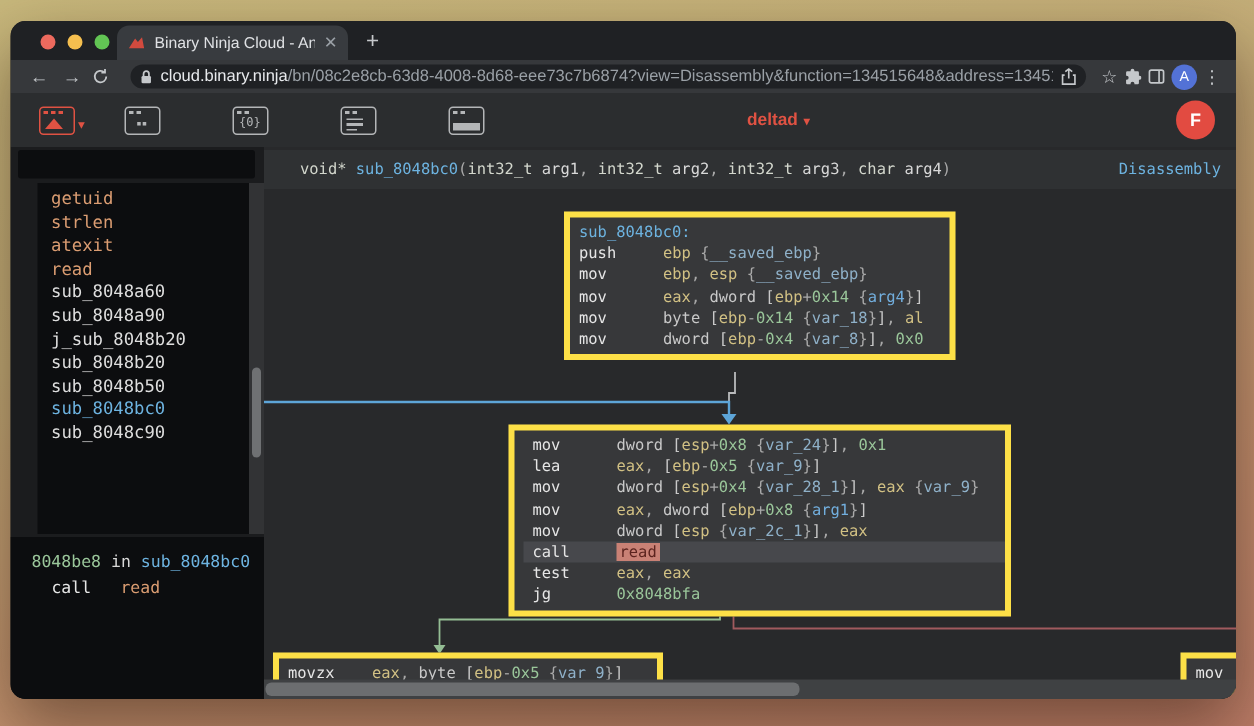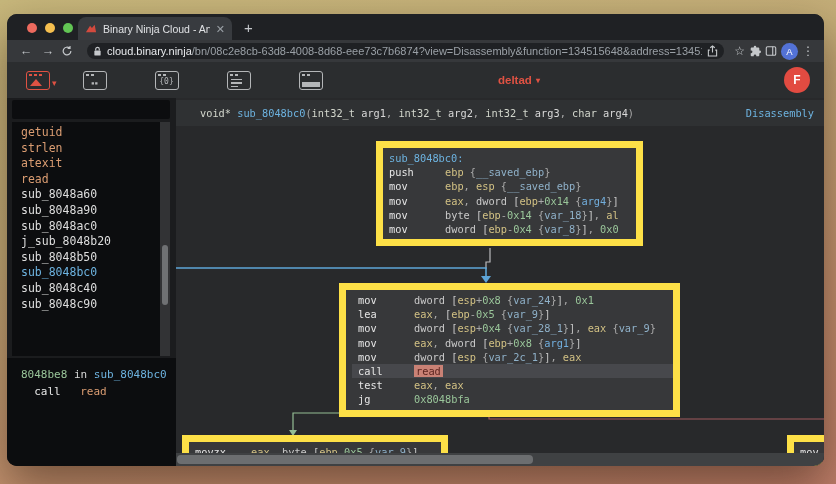--- a/index.html
+++ b/index.html
@@ -49,21 +49,21 @@
     color:var(--accent-red);font-size:11.5px;gap:4px;font-weight:bold;}
   .avatarF{position:absolute;right:14px;top:5px;width:26px;height:26px;border-radius:50%;
     background:var(--avatar-app-bg);color:#fff;font-size:12px;font-weight:bold;
     display:flex;align-items:center;justify-content:center;}
   
   .appbody{flex:1;display:flex;min-height:0;}
   .sidebar{width:169px;flex:none;background:#1b1c1e;display:flex;flex-direction:column;}
   .search{height:19px;margin:2px 6px 0 5px;background:#0c0d0f;border-radius:2px;flex:none;}
   .listrow{display:flex;margin:3px 0 0 5px;height:234px;flex:none;}
   .fnlist{width:148px;background:#0c0d0f;overflow:hidden;font-family:"DejaVu Sans Mono",monospace;
-    font-size:11.5px;padding-top:3px;}
+    font-size:11.5px;padding-top:3px;margin-left:13px;}
   .fn-item{height:15.6px;line-height:15.6px;padding-left:9px;white-space:nowrap;color:#dedede;}
   .fn-item.import{color:var(--import-orange);}
   .fn-item.selected{color:var(--code-blue);}
   .fnscroll{width:10px;background:#323335;position:relative;}
   .fnthumb{position:absolute;left:2px;width:6px;top:123px;height:60px;background:#6f7173;border-radius:3px;}
   .preview{flex:1;margin-top:2px;background:#0c0d0f;padding:8px 0 0 14px;
     font-family:"DejaVu Sans Mono",monospace;font-size:11px;}
   .preview .cline{line-height:17px;}
   
   .main{flex:1;display:flex;flex-direction:column;background:#28292b;min-width:0;}
@@ -71,21 +71,21 @@
     font-family:"DejaVu Sans Mono",monospace;font-size:10.3px;padding:0 10px 0 24px;gap:36px;}
   .viewlabel{margin-left:auto;color:var(--code-blue);}
   .graph{flex:1;position:relative;overflow:hidden;min-height:0;}
   .edges{position:absolute;inset:0;width:100%;height:100%;}
   .edge-gray{stroke:#b9babc;fill:none;stroke-width:1.2;}
   .edge-blue{stroke:var(--edge-unconditional-blue);fill:none;stroke-width:1.6;}
   .edge-green{stroke:var(--edge-true-green);fill:none;stroke-width:1.2;}
   .edge-red{stroke:var(--edge-false-red);fill:none;stroke-width:1.2;}
   .ah-blue{fill:var(--edge-unconditional-blue);}
   .ah-green{fill:var(--edge-true-green);}
-  .block{position:absolute;background:#37383a;border:7px solid #fde047;padding:3px 6px;
+  .block{position:absolute;background:#37383a;border:4px solid #fde047;padding:3px 6px;
     font-family:"DejaVu Sans Mono",monospace;font-size:10.3px;}
   .cline{line-height:14.2px;white-space:pre;}
   .hl-line{background:#47484c;margin:0 -6px;padding:0 6px;}
   .tk-mn{color:#e6e6e6;display:inline-block;width:56px;}
   .preview .tk-mn{width:46px;}
   .tk-kw{color:#c9c9c9}.tk-pun{color:#a9a9a9}.tk-txt{color:#d8d8d8}.tk-typ{color:#d3d7cd}
   .tk-reg{color:var(--register-khaki)}.tk-num{color:var(--number-green)}
   .tk-var{color:var(--variable-slate)}.tk-arg{color:var(--arg-blue)}
   .tk-code{color:var(--code-blue)}.tk-imp{color:var(--import-orange)}
   .tk-imphl{color:#5c241f;background:var(--read-highlight-bg);padding:0 2px;}
@@ -214,25 +214,24 @@
         <div class="sidebar">
           <div class="search"></div>
           <div class="listrow">
             <div class="fnlist">
                 <div class="fn-item import">getuid</div>
                 <div class="fn-item import">strlen</div>
                 <div class="fn-item import">atexit</div>
                 <div class="fn-item import">read</div>
                 <div class="fn-item normal">sub_8048a60</div>
                 <div class="fn-item normal">sub_8048a90</div>
-                <div class="fn-item normal">sub_8048ac0</div>
                 <div class="fn-item normal">j_sub_8048b20</div>
+                <div class="fn-item normal">sub_8048b20</div>
                 <div class="fn-item normal">sub_8048b50</div>
                 <div class="fn-item selected">sub_8048bc0</div>
-                <div class="fn-item normal">sub_8048c40</div>
                 <div class="fn-item normal">sub_8048c90</div>
               </div>
             <div class="fnscroll">
               <div class="fnthumb"></div>
             </div>
           </div>
           <div class="preview">
               <div class="cline"><span class="tk-num">8048be8</span><span class="tk-txt"> in </span><span class="tk-code">sub_8048bc0</span></div>
               <div class="cline"><span class="tk-txt">  </span><span class="tk-mn">call</span><span class="tk-imp">read</span></div>
             </div>

